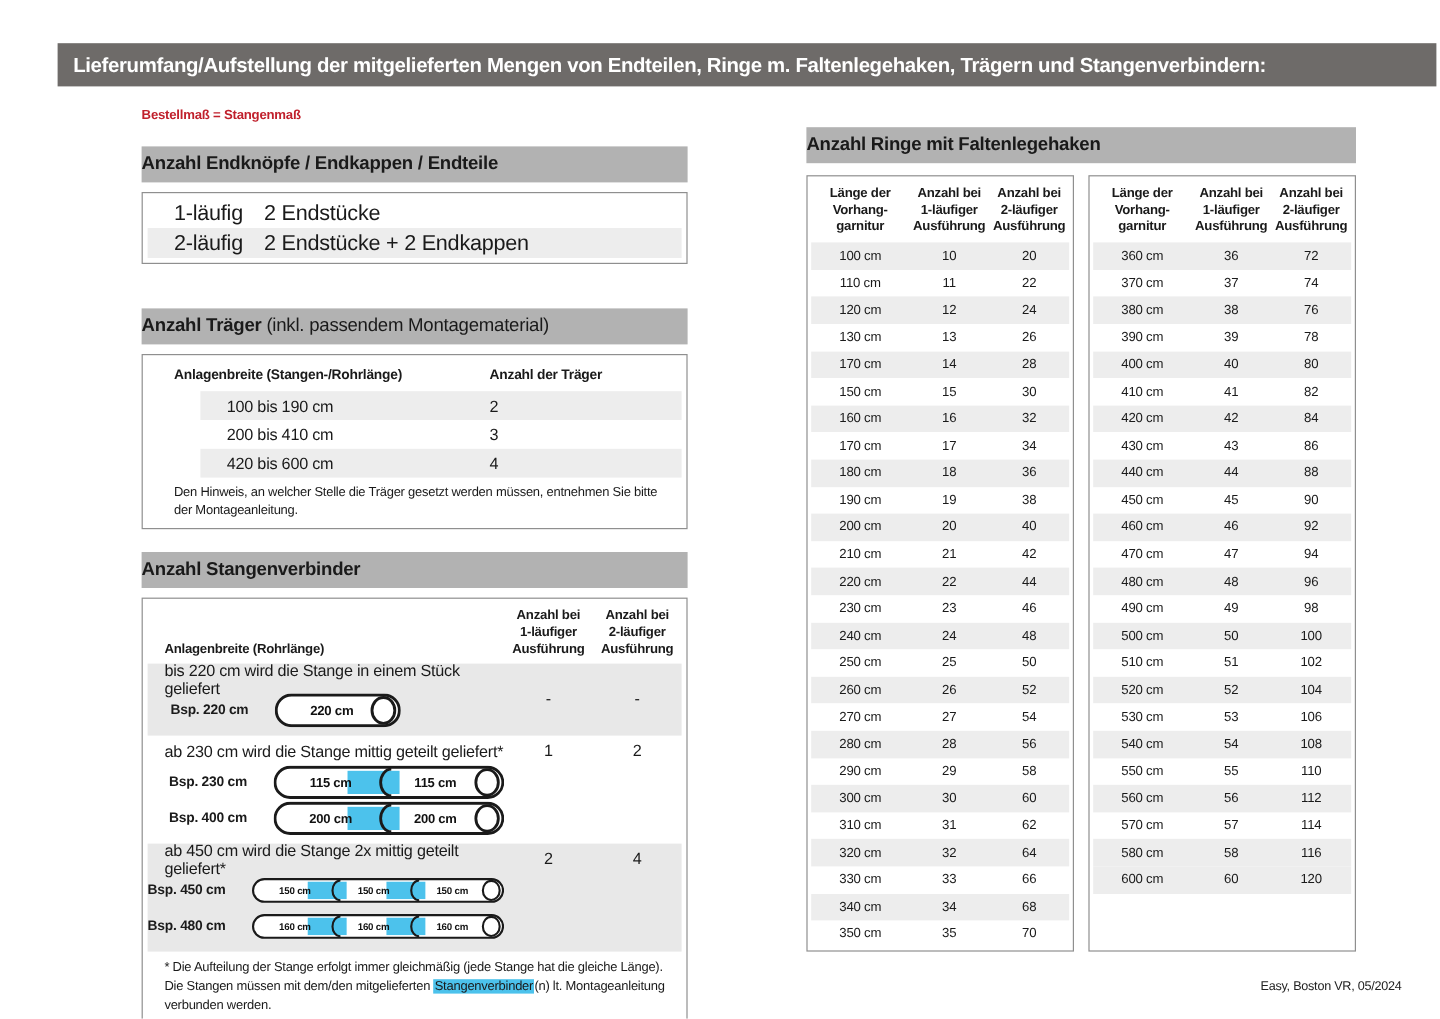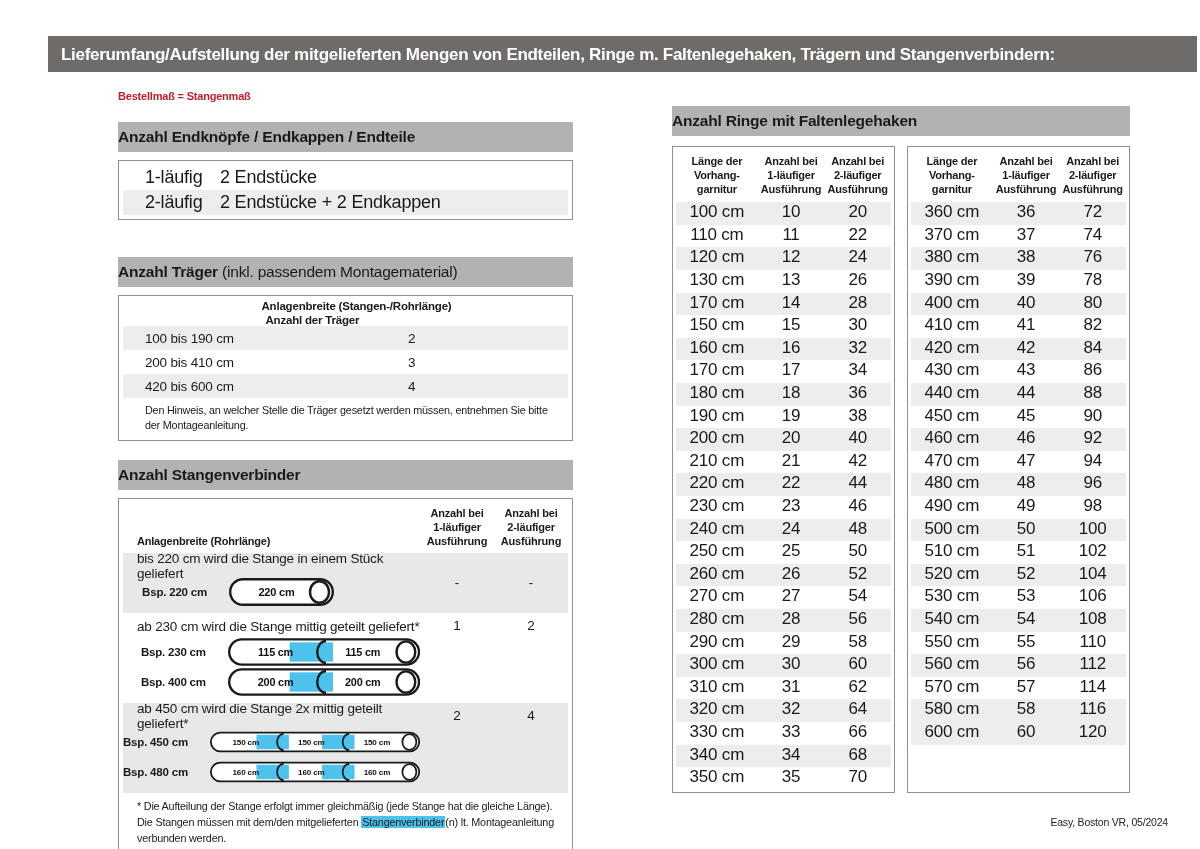--- a/index.html
+++ b/index.html
@@ -20,24 +20,24 @@
   .sec-hdr .normal{font-weight:normal;}
   .box{border:1px solid var(--border);background:#fff;box-sizing:border-box;}
   
   .t1{margin-top:8px;padding:4px;}
   .t1-row{display:flex;height:25px;line-height:25px;font-size:18px;}
   .t1-row.alt{background:var(--alt);}
   .t1-c1{width:97px;padding-left:22px;box-sizing:border-box;}
   .t1-c2{flex:1;}
   
   .t2{margin-top:8px;padding:4px 4px 6px;}
-  .t2-hrow{display:flex;align-items:center;height:26px;font-size:11.5px;font-weight:bold;flex-direction:column;}
+  .t2-hrow{display:flex;align-items:center;height:26px;font-size:11.5px;font-weight:bold;}
   .t2-c1{flex:1;padding-left:22px;box-sizing:border-box;}
   .t2-c2{width:160px;}
-  .t2-row{display:flex;align-items:center;height:24px;font-size:13.5px;}
+  .t2-row{display:flex;align-items:center;height:24px;font-size:13.5px;margin-left:44px;}
   .t2-row.alt{background:var(--alt);}
   .t2-note{font-size:10.8px;line-height:1.35;padding:5px 10px 2px 22px;}
   
   .t3{margin-top:8px;padding:2px 4px 4px;}
   .t3-hrow{display:flex;font-size:11px;font-weight:bold;line-height:1.25;padding:6px 0 5px;}
   .t3-c1{flex:1;padding-left:14px;box-sizing:border-box;align-self:flex-end;}
   .t3-vh{width:74px;text-align:center;white-space:pre-line;}
   .v-row{display:flex;padding:3px 0 5px;}
   .v-row.alt{background:var(--altdark);}
   .v-left{flex:1;min-width:0;}
@@ -51,21 +51,21 @@
   .t3-foot{font-size:10.8px;line-height:1.45;padding:6px 8px 4px 14px;}
   .t3-foot .hl{background:var(--blue);padding:0 1px;}
   
   .rtables{display:flex;gap:12px;margin-top:10px;}
   .rtable{flex:1;height:647px;padding:3px;overflow:hidden;}
   .rt-hrow{display:flex;font-size:11px;font-weight:bold;line-height:1.25;text-align:center;
         padding:5px 0 6px;}
   .rt-h{white-space:pre-line;}
   .rt-c0{width:38%;text-align:center;}
   .rt-c1,.rt-c2{width:31%;text-align:center;}
-  .rt-row{display:flex;height:22.6px;font-size:17px;}
+  .rt-row{display:flex;align-items:center;height:22.6px;font-size:11px;}
   .rt-row.alt{background:var(--alt);}
   .footer{position:absolute;right:32px;top:816px;font-size:10.5px;color:#222;}
 </style>
 </head>
 <body>
 
 <div class="page">
 
   <div class="titlebar">Lieferumfang/Aufstellung der mitgelieferten Mengen von Endteilen, Ringe m. Faltenlegehaken, Trägern und Stangenverbindern:</div>
 

